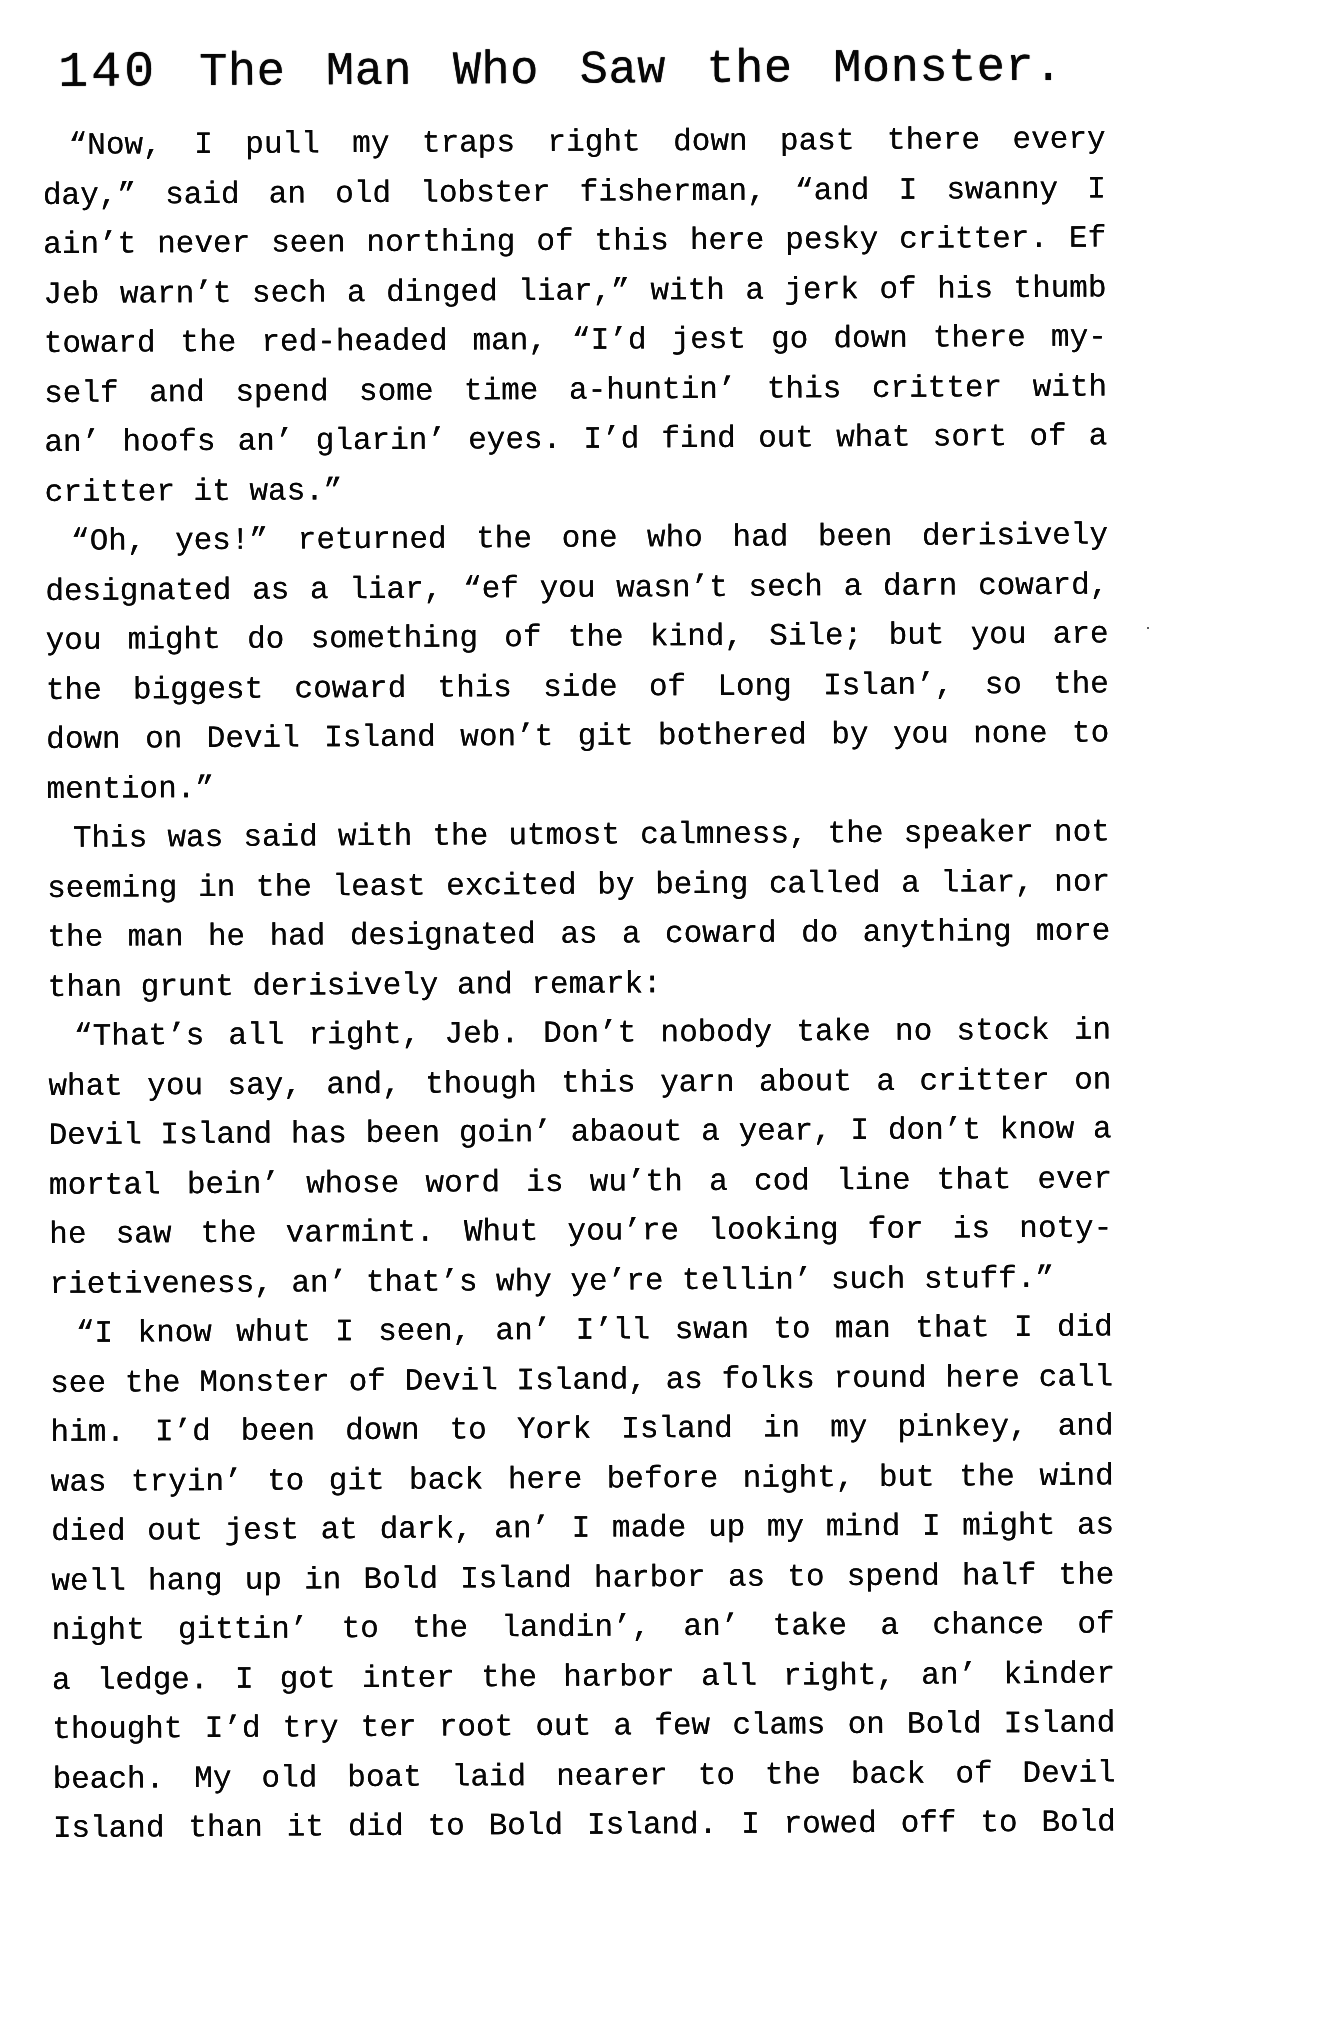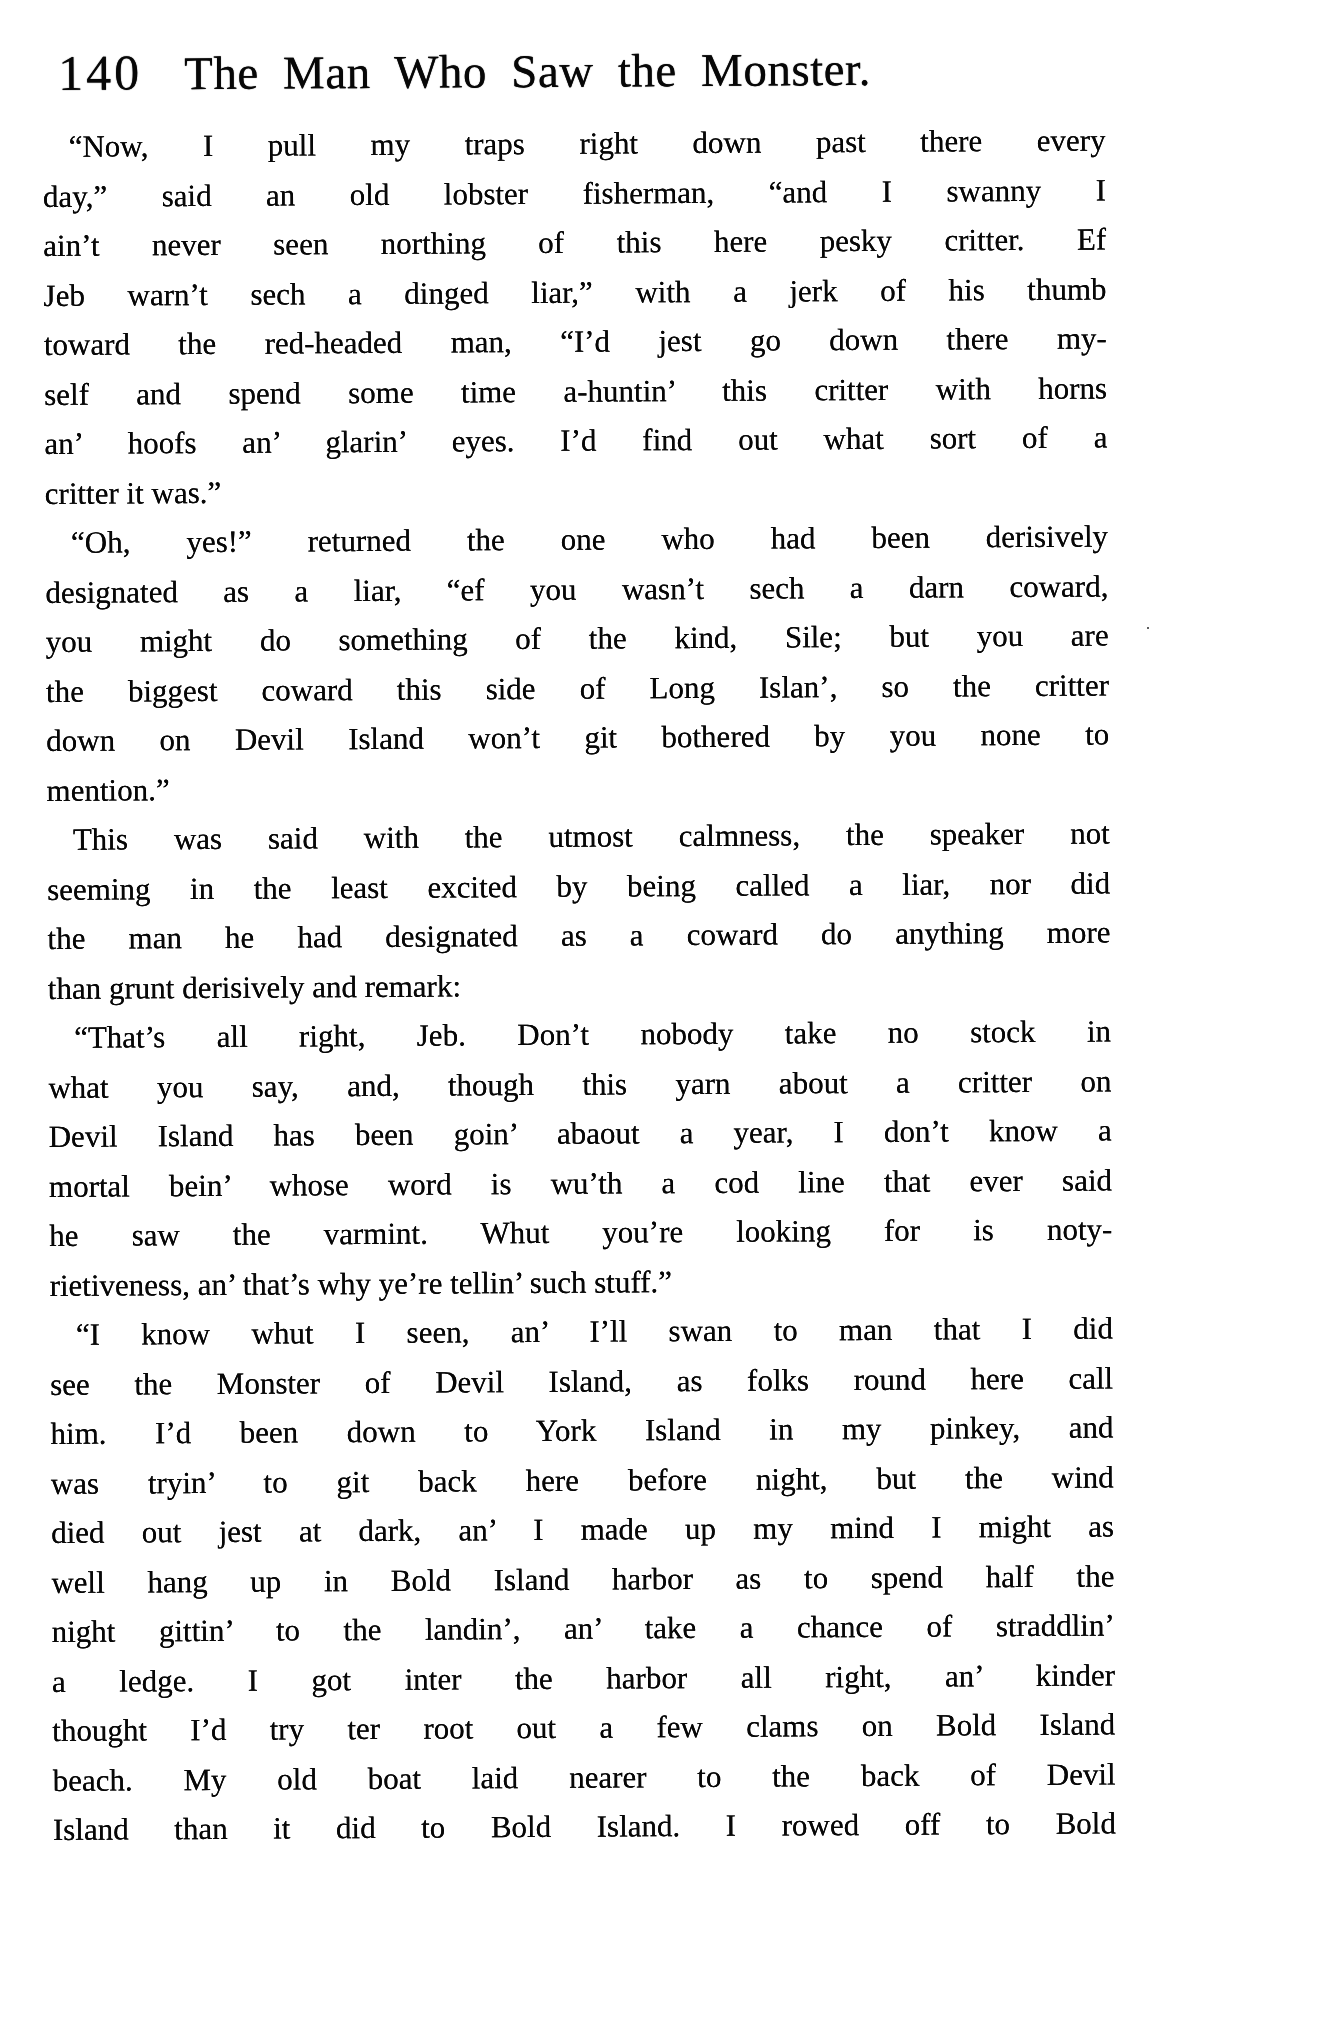--- a/index.html
+++ b/index.html
@@ -6,21 +6,21 @@
     margin: 0;
     padding: 0;
     background: #ffffff;
   }
   .page {
     position: relative;
     width: 1149px;
     height: 2024px;
     background: #ffffff;
     color: #070707;
-    font-family: Liberation Serif, serif;
+    font-family: Liberation Mono, monospace;
     overflow: hidden;
   }
   .content {
     position: absolute;
     left: 42px;
     top: 44px;
     width: 1063px;
     transform: rotate(-0.35deg);
     transform-origin: 0 0;
   }

